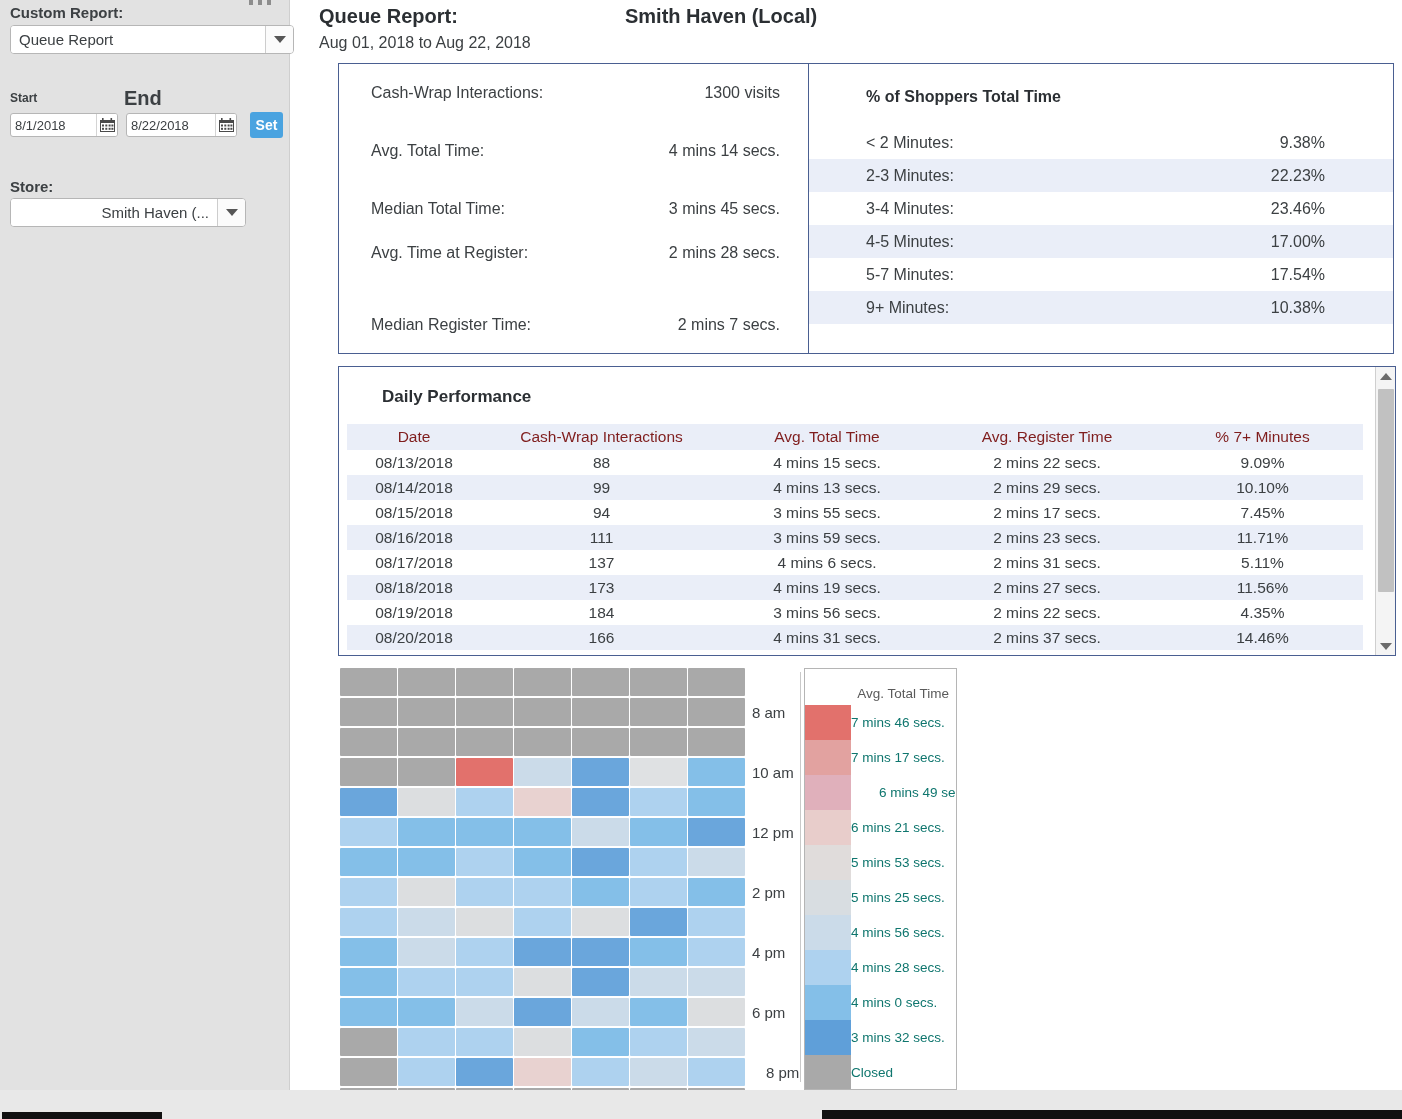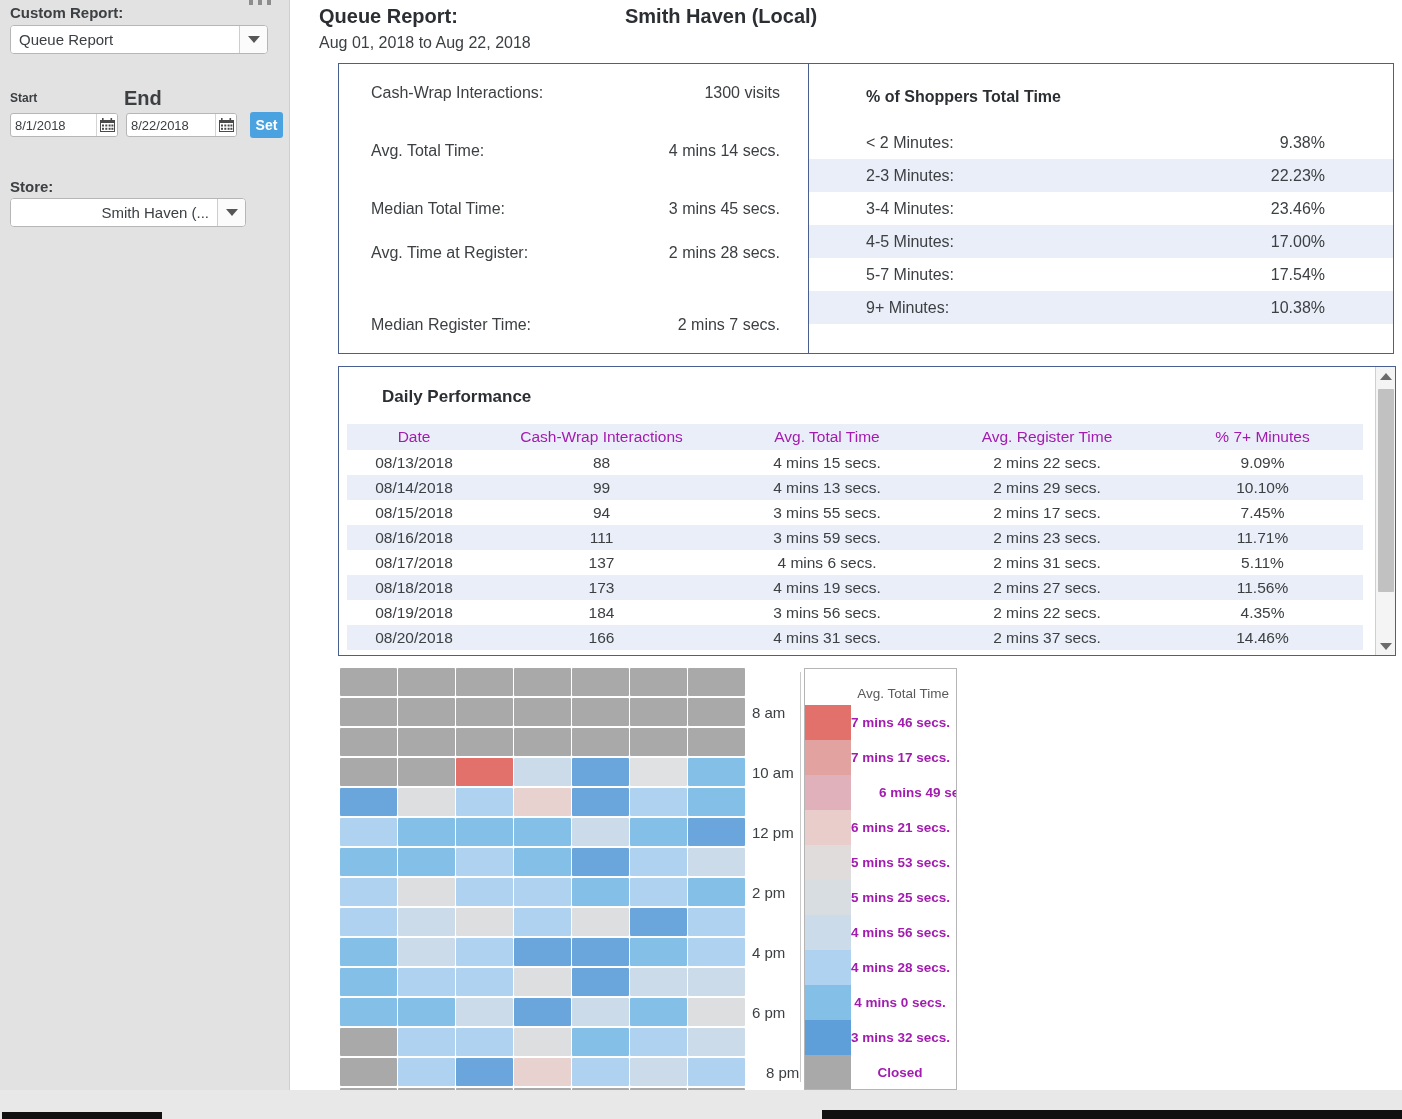--- a/index.html
+++ b/index.html
@@ -51,21 +51,21 @@
     background: #fbfbfb;
     border-left: 1px solid #cdcdcd;
     display: flex; align-items: center; justify-content: center;
   }
   .caret {
     width: 0; height: 0;
     border-left: 6px solid transparent;
     border-right: 6px solid transparent;
     border-top: 7px solid #565656;
   }
-  #sel-custom-report { left: 10px; top: 25px; width: 258px; }
+  #sel-custom-report { left: 10px; top: 25px; width: 284px; }
   #sel-store { left: 10px; top: 198px; width: 236px; }
 
   #lbl-start { position: absolute; left: 10px; top: 91px; font-size: 12px; }
   #lbl-end   { position: absolute; left: 124px; top: 91px; font-size: 20px; }
   #lbl-store { position: absolute; left: 10px; top: 180px; }
 
   .date-field {
     position: absolute;
     display: flex; align-items: stretch;
     height: 24px;
@@ -186,21 +186,21 @@
   #daily-title {
     position: absolute; left: 43px; top: 20px;
     font-size: 17px; font-weight: bold; color: #2b2f33;
   }
   #daily-table {
     position: absolute; left: 8px; top: 57px;
     width: 1016px;
     border-collapse: collapse;
   }
   #daily-table th {
-    font-size: 15.5px; font-weight: normal; color: #a21caf;
+    font-size: 15.5px; font-weight: normal; color: #7f1d1d;
     background: #eaeef8; height: 26px; padding: 0;
   }
   #daily-table td {
     font-size: 15.5px; color: #3c4043;
     height: 25px; padding: 0; text-align: center;
   }
   #daily-table tr.alt td { background: #eaeef8; }
   #daily-table col.c0 { width: 134px; }
   #daily-table col.c1 { width: 241px; }
   #daily-table col.c2 { width: 210px; }
@@ -266,22 +266,22 @@
   #legend-title {
     position: absolute; right: 7px; top: 17px;
     font-size: 13.5px; color: #5a5a5a;
   }
   .lg-row {
     position: absolute; left: 0; width: 100%; height: 35px;
     display: flex; align-items: center;
   }
   .lg-swatch { width: 46px; height: 35px; flex: 0 0 46px; }
   .lg-text {
-    flex: 1; text-align: center; padding-right: 7px;
-    font-size: 13.5px; color: #a21caf; white-space: nowrap; font-weight: bold;
+    flex: 1; text-align: left; padding-right: 7px;
+    font-size: 13.5px; color: #0f766e; white-space: nowrap;
   }
 </style>
 </head>
 <body>
 
 <div id="root">
 
   <div id="sidebar">
 
     <div id="sidebar-top-nub">

